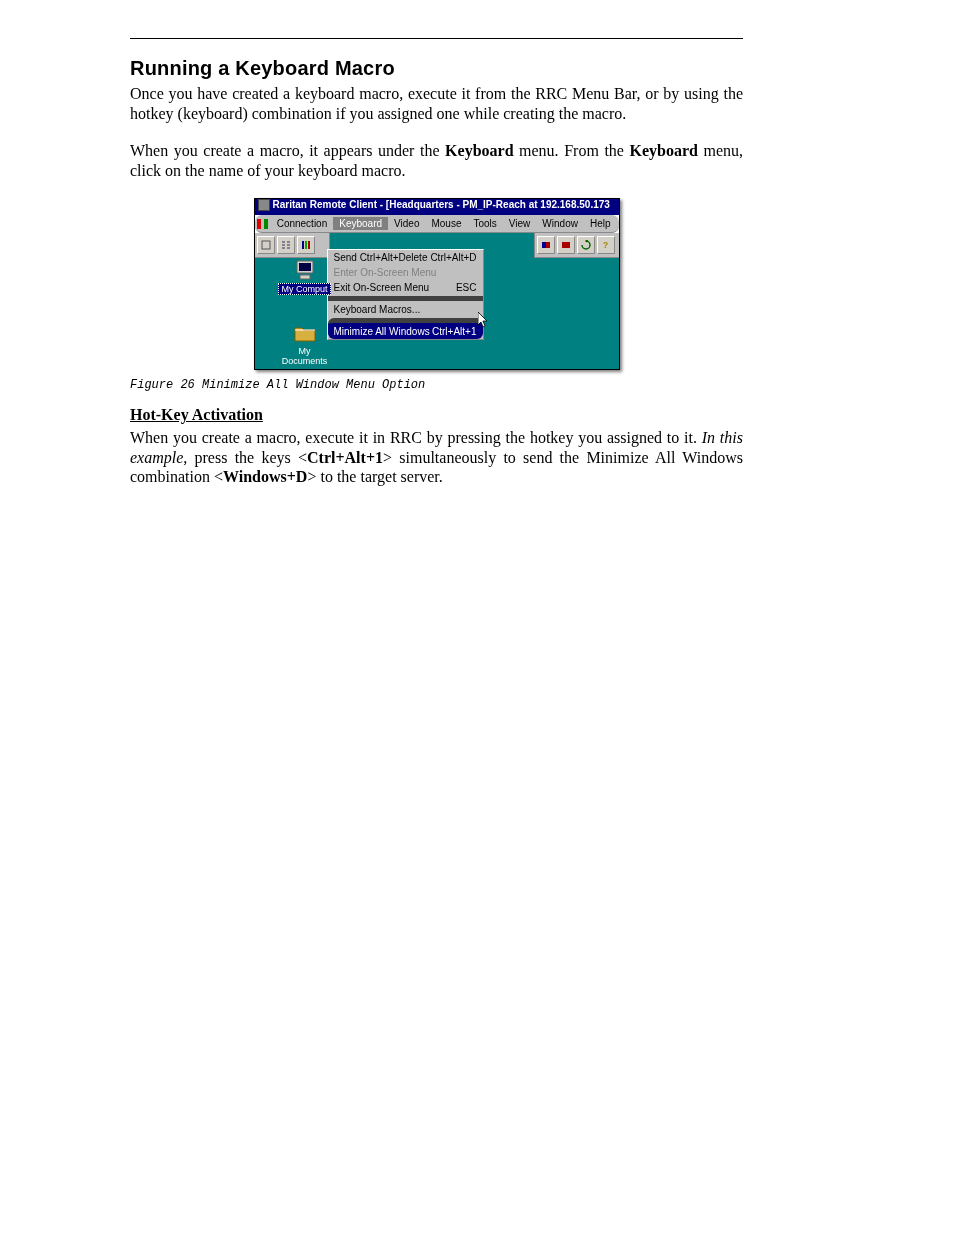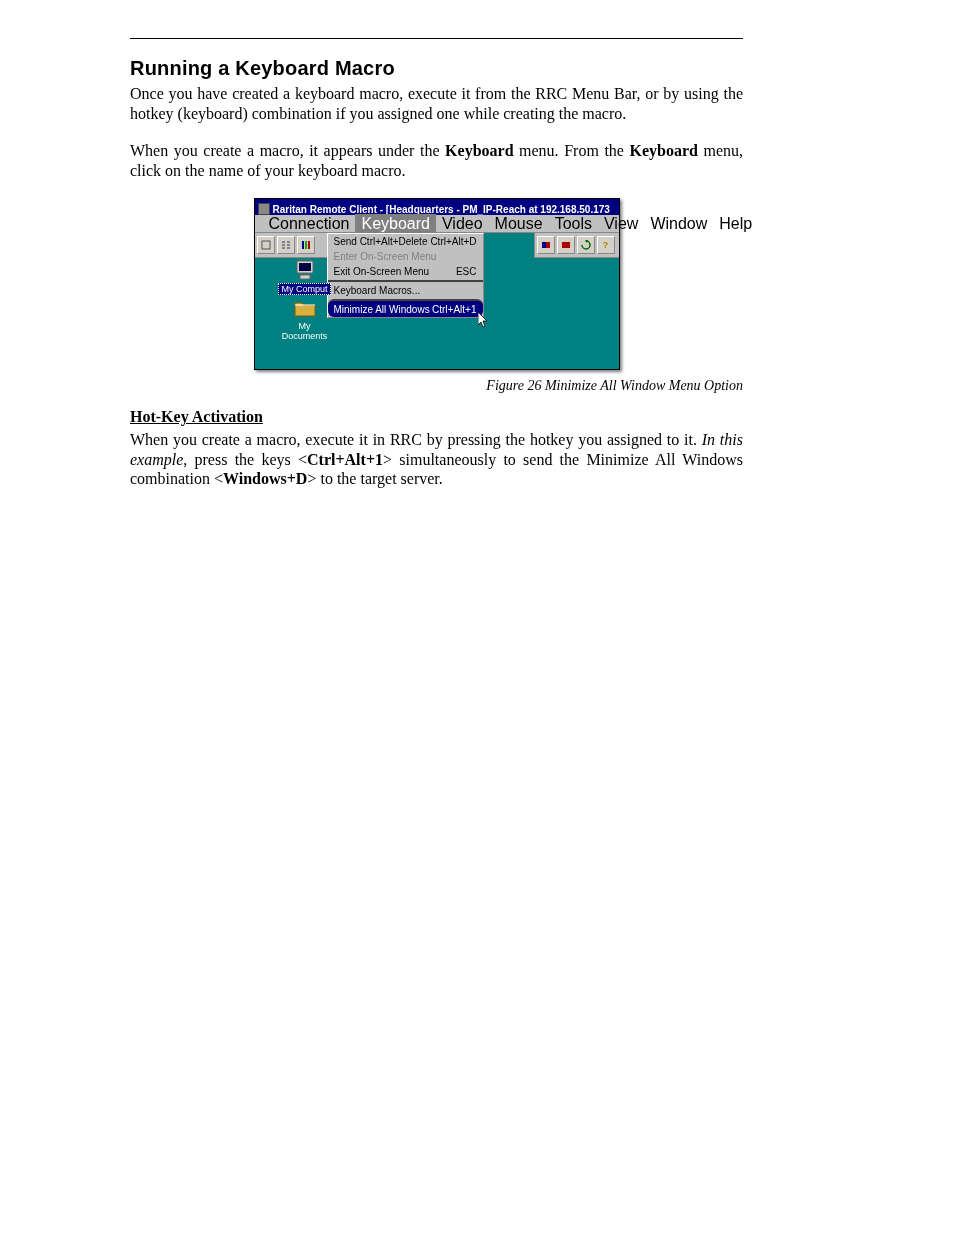--- a/index.html
+++ b/index.html
@@ -34,24 +34,24 @@
     text-align: justify;
     margin: 0 0 18px 0;
   }
   .sub-title {
     font-size: 16px;
     font-weight: bold;
     text-decoration: underline;
     margin: 14px 0 4px 0;
   }
   .caption {
-    font-family: Liberation Serif, serif;
-    font-size: 14px;
+    font-family: Liberation Mono, monospace;
+    font-size: 12px;
     font-style: italic;
-    text-align: right;
+    text-align: left;
     margin: 8px 0 14px 0;
   }
   .bold { font-weight: bold; }
   .italic { font-style: italic; }
 
   
   .fig-wrap {
     display: flex;
     justify-content: center;
     margin: 8px 0 4px 0;
@@ -64,40 +64,41 @@
     flex-direction: column;
     font-family: Tahoma, Arial, sans-serif;
   }
   .titlebar {
     background: #000080;
     color: #fff;
     font-size: 10px;
     font-weight: bold;
     height: 16px;
     display: flex;
-    align-items: flex-end;
+    align-items: flex-start;
     padding: 0 3px;
     white-space: nowrap;
     overflow: hidden;
   }
   .tb-icon {
     width: 12px; height: 12px;
     background: #888;
     margin-right: 3px;
     border: 1px solid #444;
     box-sizing: border-box;
   }
   .menubar {
     background: #c0c0c0;
     height: 17px;
     display: flex;
     align-items: center;
     padding: 0 2px;
-    font-size: 16px;
+    font-size: 10px;
     border-bottom: 1px solid #888;
+    border-radius: 7px;
   }
   .mb-icon {
     width: 10px; height: 10px;
     margin-right: 3px;
     display: inline-block;
   }
   .mb-icon.red { background: #d00; }
   .mb-icon.green { background: #080; }
   .mb-item {
     padding: 1px 6px;
@@ -138,50 +139,50 @@
   .tbtn.yellow { color: #aa8800; font-weight: bold; }
   .tbtn.green svg { stroke: #060; fill: none; }
   .tbtn .bars { display:flex; gap:1px; }
   .tbtn .bars span { width:2px; height:8px; background:#008; display:inline-block; }
   .tbtn .bars span:nth-child(2){background:#0a0;}
   .tbtn .bars span:nth-child(3){background:#a00;}
 
   .dropdown {
     position: absolute;
     left: 72px;
-    top: 0;
+    top: 16px;
     width: 155px;
     background: #c0c0c0;
     border: 1px solid #888;
     border-top-color:#fff; border-left-color:#fff;
     font-size: 10px;
   }
   .ddrow {
     display: flex;
     justify-content: space-between;
     padding: 2px 6px;
     color: #000;
   }
   .ddrow.disabled { color: #808080; }
-  .ddrow.sep { border-top: 2px solid #404040; margin-top:1px; padding-top:3px; }
+  .ddrow.sep { border-top: 5px solid #404040; margin-top:1px; padding-top:3px; }
   .ddrow.highlighted {
     background: #000080;
     color: #fff;
     border-radius: 6px;
   }
 
   .desk-icons {
     position: absolute;
     left: 22px;
     top: 26px;
     color: #fff;
     font-size: 9px;
     display: flex;
     flex-direction: column;
-    gap: 2px;
+    gap: 27px;
   }
   .desk-item { text-align: center; width: 56px; }
   .di-graphic {
     width: 22px; height: 22px;
     margin: 0 auto 2px auto;
     display:flex;align-items:center;justify-content:center;
   }
   .di-label-sel {
     background: #000080;
     border: 1px dotted #fff;

